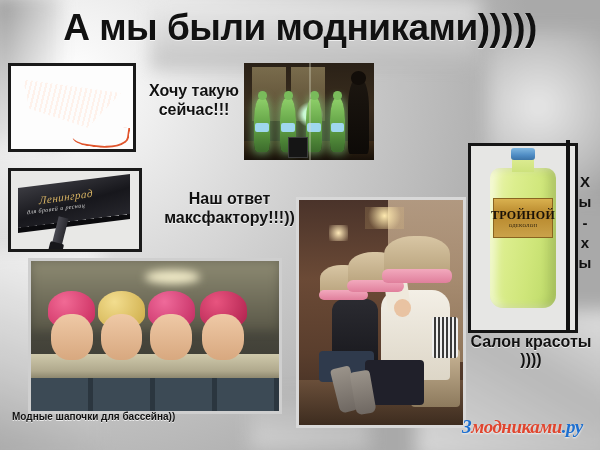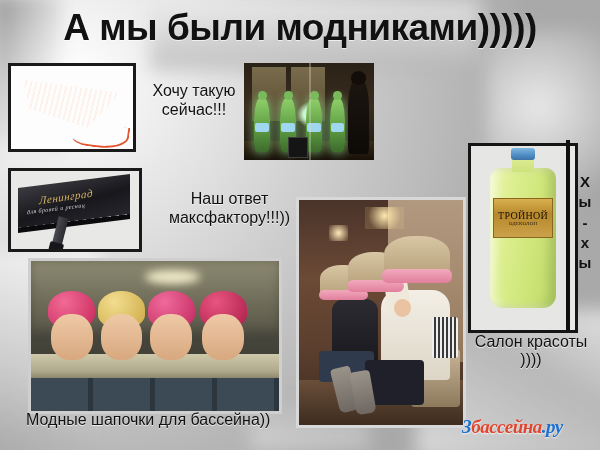--- a/index.html
+++ b/index.html
@@ -37,21 +37,21 @@
     font-size:37px;font-weight:bold;color:#111;letter-spacing:-.5px;
     line-height:44px;white-space:nowrap;
     text-shadow:0 1px 0 rgba(255,255,255,.65);
   }
 
   
   .panel{position:absolute;overflow:hidden;background:#222;}
 
   
   .cap{
-    position:absolute;color:#111;font-weight:normal;line-height:1.17;
+    position:absolute;color:#111;font-weight:bold;line-height:1.17;
     text-shadow:0 1px 0 rgba(255,255,255,.7);
   }
 
   
   .p-crimp{left:8px;top:63px;width:122px;height:83px;
            border:3px solid #1a1a1a;background:#fdfdfd;}
   .crimp-shape{
     position:absolute;left:8px;top:8px;width:104px;height:56px;
     background:
       repeating-linear-gradient(102deg,
@@ -162,21 +162,21 @@
     width:24px;height:12px;border-radius:3px;
     background:linear-gradient(180deg,#7fb7e0 0%,#4f8cc4 60%,#3b72a6 100%);
   }
   .bottle-label{
     position:absolute;left:50%;transform:translateX(-50%);top:52px;
     width:58px;height:38px;
     background:linear-gradient(180deg,#d9b14f 0%,#b8882c 40%,#caa24a 100%);
     border:1px solid #8a6420;
     display:flex;flex-direction:column;align-items:center;justify-content:center;
   }
-  .bl-1{color:#1a1208;font-size:10px;font-weight:normal;letter-spacing:.3px;
+  .bl-1{color:#1a1208;font-size:12px;font-weight:bold;letter-spacing:.3px;
         font-family:"Liberation Serif",serif;}
   .bl-2{color:#241a0b;font-size:5px;letter-spacing:.2px;
         font-family:"Liberation Serif",serif;}
 
   
   .p-pool{left:28px;top:258px;width:248px;height:150px;
           border:3px solid #cfcfcf;background:#111;}
   .pool-bg{position:absolute;inset:0;
     background:linear-gradient(180deg,#6d6a58 0%,#4b4a3f 42%,#2f2f2a 100%);}
   .pool-blur{position:absolute;left:0;top:0;width:100%;height:46%;
@@ -238,21 +238,21 @@
   .chair{position:absolute;right:2%;bottom:8%;width:30%;height:26%;
     background:linear-gradient(180deg,#c9b596,#8d7a5d);border-radius:4px;}
   .bag{position:absolute;right:3%;top:52%;width:16%;height:18%;
     background:repeating-linear-gradient(90deg,#efefef 0 2px,#3a3a3a 2px 4px);border-radius:3px;}
 
   
   .cap-want{left:139px;top:82px;width:110px;font-size:16px;text-align:center;}
   .cap-solar{left:386px;top:104px;width:165px;font-size:16px;}
   .cap-maxf{left:142px;top:190px;width:175px;font-size:16px;text-align:center;}
   .cap-salon{left:470px;top:333px;width:122px;font-size:16px;text-align:center;line-height:1.15;}
-  .cap-pool{left:26px;top:411px;width:270px;font-size:16px;}
+  .cap-pool{left:12px;top:411px;width:270px;font-size:10px;}
 
   .cap-hyhy{
     position:absolute;left:575px;top:172px;width:20px;
     color:#111;font-weight:bold;font-size:15px;line-height:1.35;text-align:center;
   }
   .cap-hyhy span{display:block;}
 
   
   .sep-bar{position:absolute;left:566px;top:140px;width:4px;height:190px;background:#101010;}
 
@@ -383,16 +383,16 @@
 
   <div class="cap-hyhy">
     <span>Х</span>
     <span>ы</span>
     <span>-</span>
     <span>х</span>
     <span>ы</span>
   </div>
 
   <div class="watermark">
-    <span class="wm-z">З</span><span class="wm-mid">бассейна</span><span class="wm-dom">.ру</span>
+    <span class="wm-z">З</span><span class="wm-mid">модниками</span><span class="wm-dom">.ру</span>
   </div>
 
 </div>
 
 </body></html>

